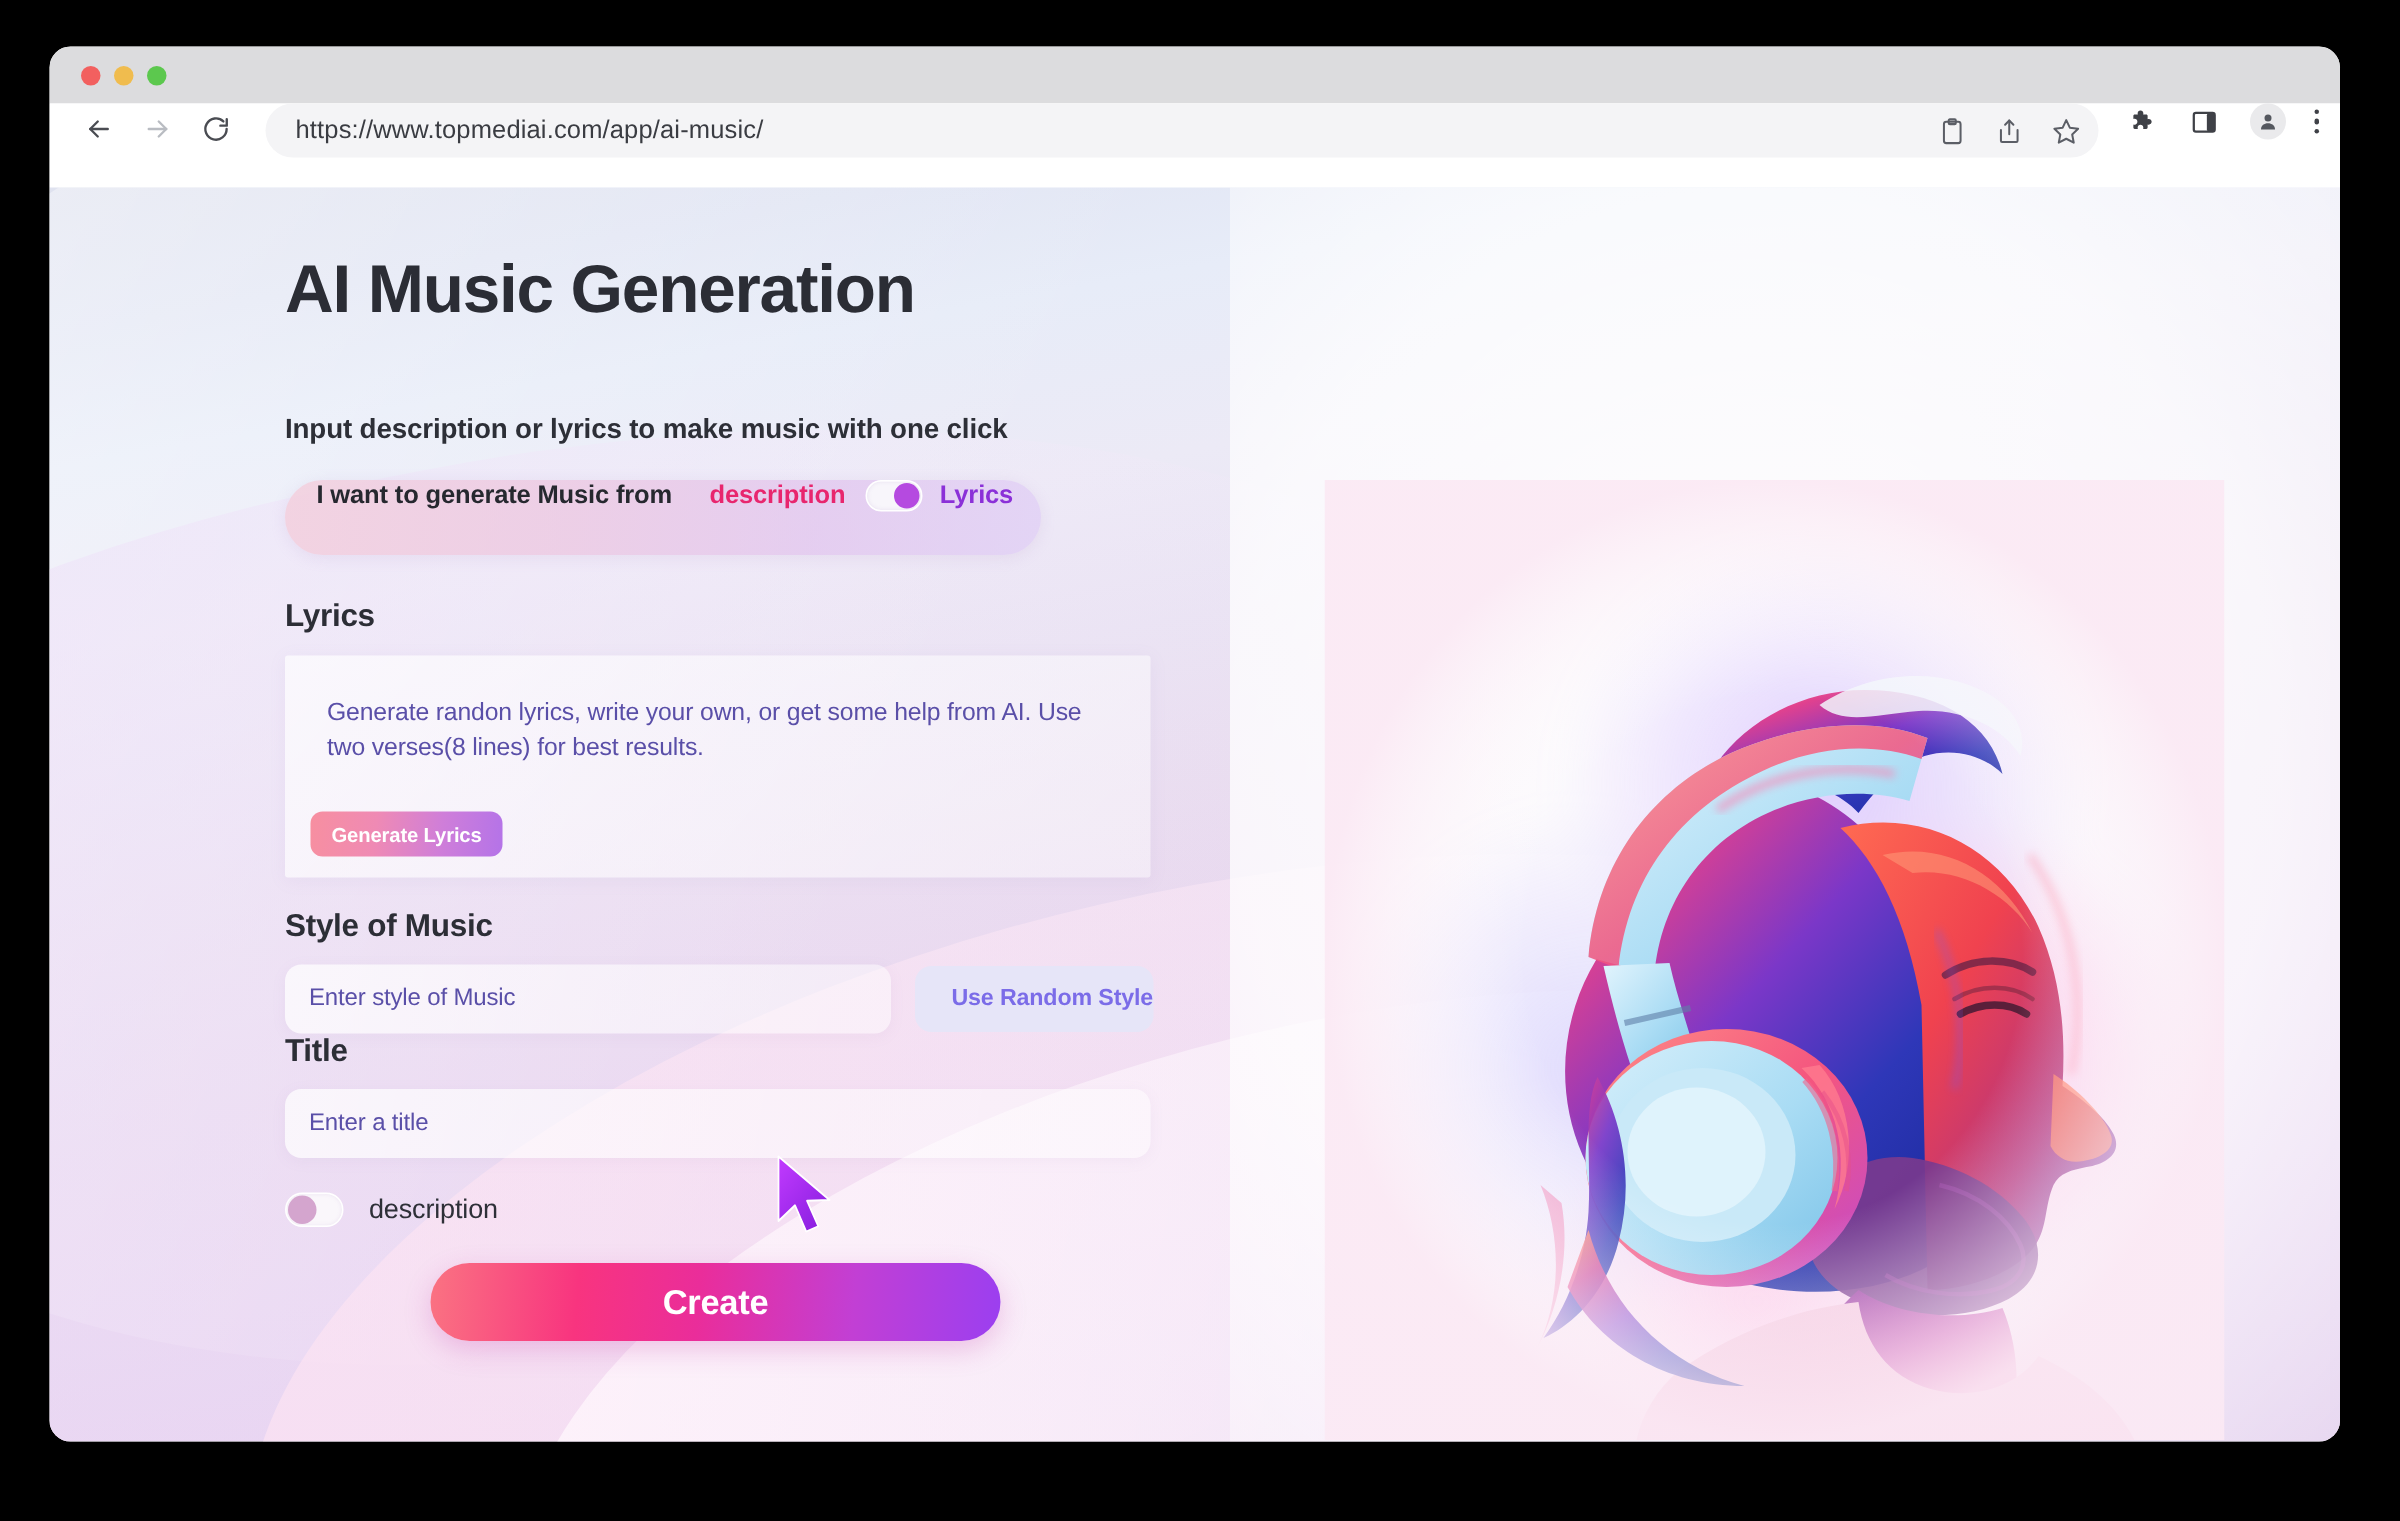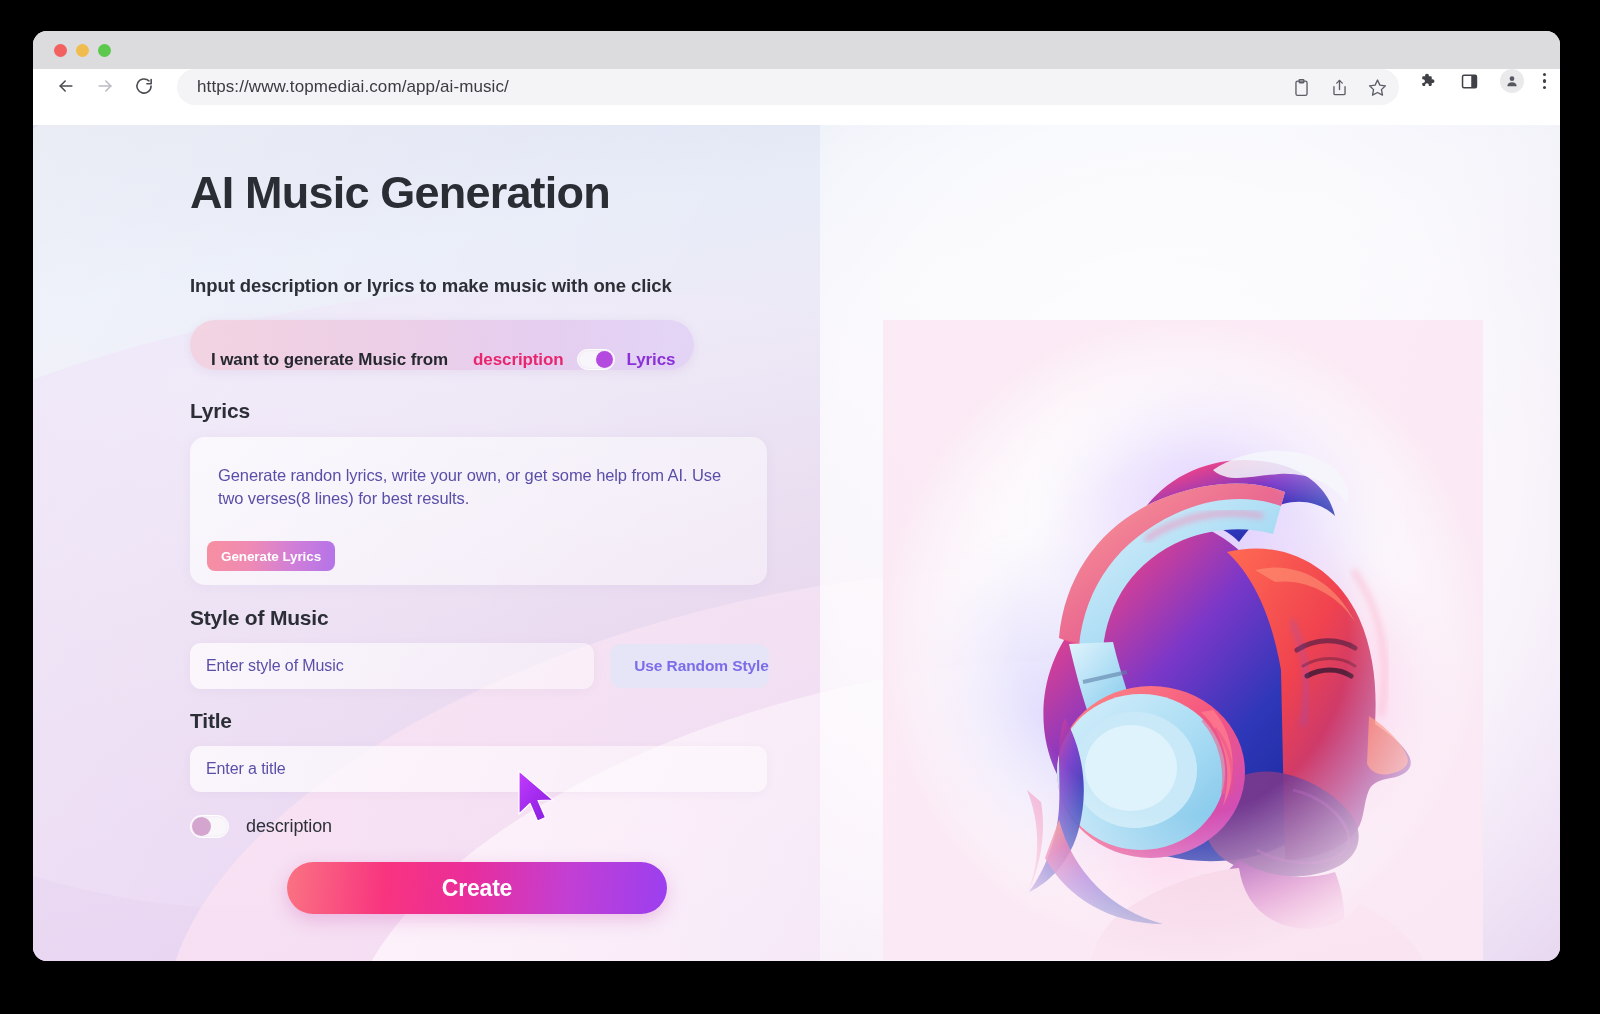--- a/index.html
+++ b/index.html
@@ -213,21 +213,21 @@
   }
 
   
   .mode-pill {
     margin-top: 23px;
     width: 504px;
     height: 50px;
     border-radius: 25px;
     background: linear-gradient(95deg, rgba(243,206,220,0.82) 0%, rgba(236,200,226,0.80) 38%, rgba(226,198,238,0.78) 70%, rgba(223,205,245,0.72) 100%);
     display: flex;
-    align-items: flex-end;
+    align-items: flex-start;
     padding: 0 18px 0 21px;
     gap: 0px;
     box-shadow: 0 2px 10px rgba(180,140,200,0.16);
   }
   .pill-txt {
     font-size: 17px;
     font-weight: 700;
     color: #26282f;
     letter-spacing: -0.1px;
   }
@@ -265,28 +265,28 @@
 
   
   .sec-label {
     font-size: 21px;
     font-weight: 700;
     color: #2c2e36;
     letter-spacing: -0.2px;
   }
   .sec-lyrics { margin-top: 29px; }
   .sec-style  { margin-top: 21px; }
-  .sec-title  { margin-top: 20px; }
+  .sec-title  { }
 
   
   .lyrics-card {
     margin-top: 14px;
     width: 577px;
     height: 148px;
-    border-radius: 15px;
+    border-radius: 2px;
     background: linear-gradient(130deg, rgba(255,255,255,0.68) 0%, rgba(255,255,255,0.52) 45%, rgba(255,255,255,0.42) 100%);
     position: relative;
     box-shadow: 0 2px 12px rgba(150,130,190,0.08);
   }
   .lyrics-placeholder {
     position: absolute;
     left: 28px; top: 27px;
     width: 520px;
     font-size: 16.5px;
     line-height: 1.42;

